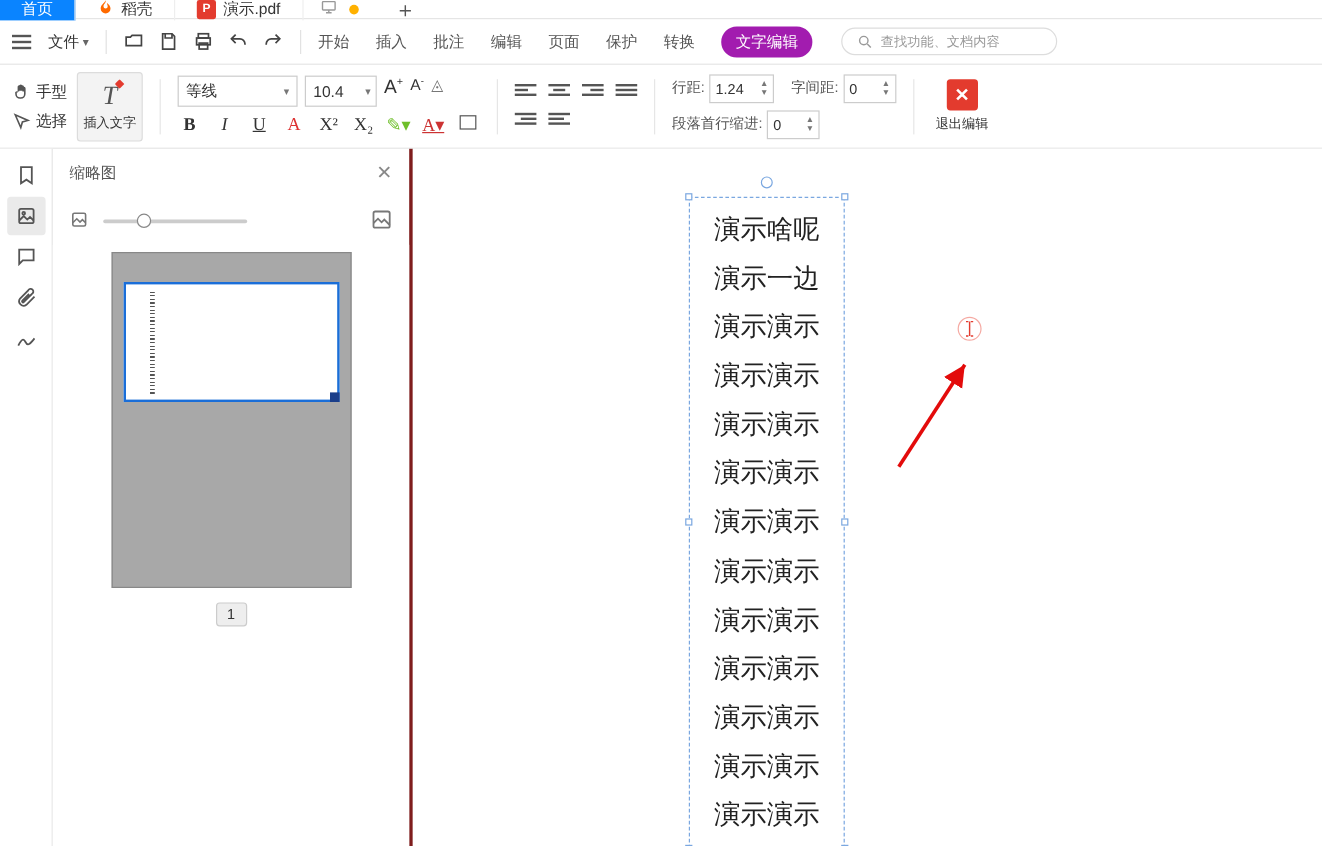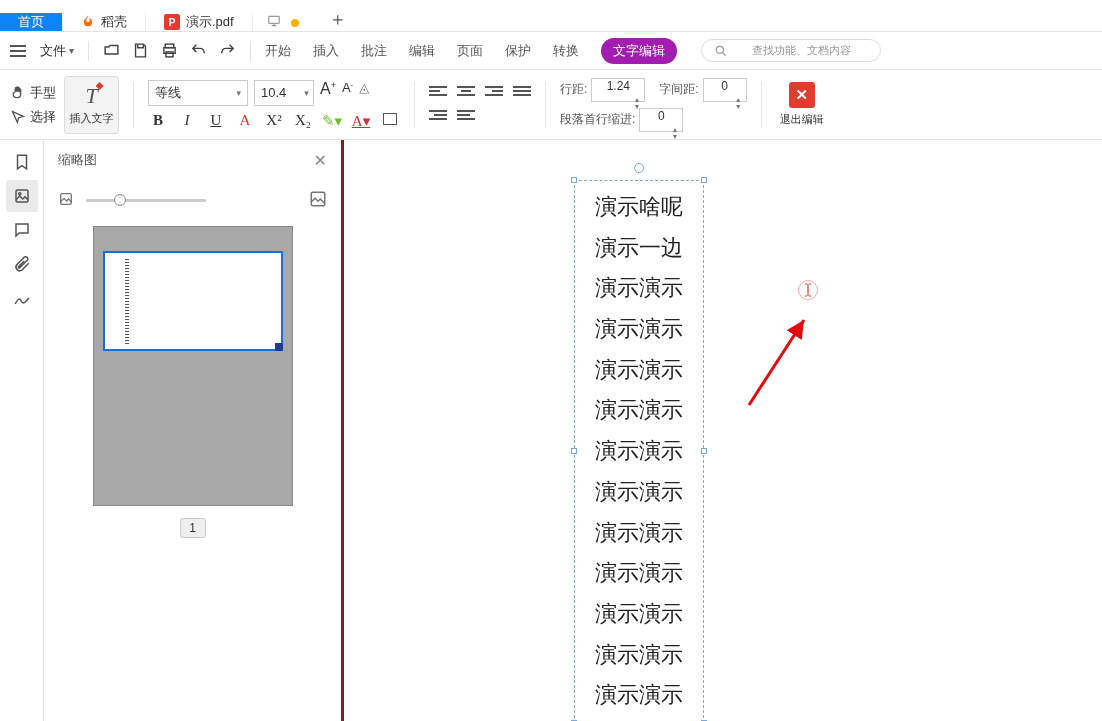--- a/index.html
+++ b/index.html
@@ -1,39 +1,39 @@
 <!DOCTYPE html>
 <html><head>
 <meta charset="utf-8">
 <style>
   * { box-sizing: border-box; margin: 0; padding: 0; font-family: "Microsoft YaHei", sans-serif; }
   body { width: 1102px; height: 721px; overflow: hidden; background: #fff; font-size: 13px; color: #333; }
 
   
-  .tabs-bar { height: 32px; background: #fff; display: flex; align-items: flex-end; border-bottom: 1px solid #e5e5e5; }
+  .tabs-bar { height: 16px; background: #fff; display: flex; align-items: center; border-bottom: 1px solid #e5e5e5; }
   .tab { display: flex; align-items: center; padding: 0 18px; gap: 6px; border-right: 1px solid #eee; cursor: pointer; position: relative; }
   .tab.active { background: #0a84ff; color: #fff; }
   .tab-plus { display:flex; align-items:center; padding:0 16px; font-size:18px; color:#555; cursor:pointer; }
   .tab-presence { display:flex; align-items:center; padding:0 14px; gap:10px; }
   .dot-orange { width:8px; height:8px; border-radius:50%; background:#ffb100; }
 
   
   .menu-bar { height: 38px; display:flex; align-items:center; padding: 0 10px; gap: 14px; border-bottom:1px solid #e5e5e5; }
   .hamburger { display:flex; flex-direction:column; gap:3px; cursor:pointer; }
   .hamburger span { width:16px; height:2px; background:#555; }
   .file-label { display:flex; align-items:center; gap:3px; cursor:pointer; }
   .file-label .chev { font-size:10px; color:#666; }
   .icon-row { display:flex; gap:12px; align-items:center; }
   .tbicon { width:17px; height:17px; display:inline-flex; align-items:center; justify-content:center; color:#444; cursor:pointer; }
   .tbicon svg { width:100%; height:100%; }
   .sep { width:1px; height:20px; background:#e2e2e2; }
   .menu-items { display:flex; gap:22px; align-items:center; }
   .menu-item { color:#555; cursor:pointer; }
   .menu-item-pill { background:#a21caf; color:#fff; padding:4px 12px; border-radius:14px; cursor:pointer; }
-  .search-box { margin-left:10px; display:flex; align-items:center; gap:24px; border:1px solid #ddd; border-radius:16px; padding:3px 12px; width:180px; color:#999; }
+  .search-box { margin-left:10px; display:flex; align-items:center; gap:6px; border:1px solid #ddd; border-radius:16px; padding:3px 12px; width:180px; color:#999; }
   .search-box svg { width:14px; height:14px; }
 
   
   .ribbon { height: 70px; border-bottom:1px solid #e5e5e5; display:flex; align-items:center; padding:0 10px; gap:8px; }
   .tool-stack { display:flex; flex-direction:column; gap:6px; align-items:flex-start; }
   .tool-line { display:flex; align-items:center; gap:4px; cursor:pointer; }
   .tool-line svg { width:16px; height:16px; }
   .insert-btn { width:55px; height:58px; background:#f3f3f3; border:1px solid #dcdcdc; border-radius:3px; display:flex; flex-direction:column; align-items:center; justify-content:center; gap:2px; cursor:pointer; }
   .insert-btn .big-icon { font-size:22px; font-style:italic; color:#555; font-family:serif; position:relative; }
   .insert-btn .big-icon::after { content:""; position:absolute; top:-1px; right:-6px; width:8px; height:8px; background:#e33b2e; clip-path: polygon(50% 0,100% 50%,50% 100%,0 50%);}
@@ -51,21 +51,21 @@
   .highlighter { color:#6fbf2b; }
   .fontcolor { color:#c33; text-decoration:underline; }
   .square-icon { border:1.5px solid #555; width:14px; height:12px; display:inline-block; position:relative; }
   .sep2 { width:1px; height:46px; background:#e6e6e6; margin:0 6px;}
   .align-stack { display:flex; flex-direction:column; gap:10px; }
   .align-row { display:flex; gap:10px; }
   .align-row .ai { width:18px; height:14px; cursor:pointer; }
   .align-row .ai span { display:block; height:2px; background:#555; margin-bottom:2px; }
   .num-field { display:flex; align-items:center; gap:4px; }
   .num-field label { color:#555; font-size:12px; }
-  .num-input { width:54px; height:24px; border:1px solid #ccc; display:flex; align-items:center; padding:0 4px; font-size:12px; gap:3px;flex-direction:column;}
+  .num-input { width:54px; height:24px; border:1px solid #ccc; display:flex; align-items:center; padding:0 4px; font-size:12px; gap:3px;}
   .num-input .spin { margin-left:auto; display:flex; flex-direction:column; font-size:7px; line-height:7px; color:#777;}
   .exit-edit { display:flex; flex-direction:column; align-items:center; gap:4px; cursor:pointer; margin-left:4px;}
   .exit-edit .xbox { width:26px; height:26px; background:#e33b2e; border-radius:3px; color:#fff; display:flex; align-items:center; justify-content:center; font-weight:bold; font-size:15px;}
 
   
   .workspace { display:flex; height: calc(721px - 32px - 38px - 70px); }
   .side-strip { width:44px; background:#fff; border-right:1px solid #e5e5e5; display:flex; flex-direction:column; align-items:center; padding-top:6px; gap:2px;}
   .side-strip .sicon { width:32px; height:32px; display:flex; align-items:center; justify-content:center; color:#555; cursor:pointer; border-radius:3px;}
   .side-strip .sicon.active { background:#eaeaea; }
   .side-strip svg { width:18px; height:18px; }

